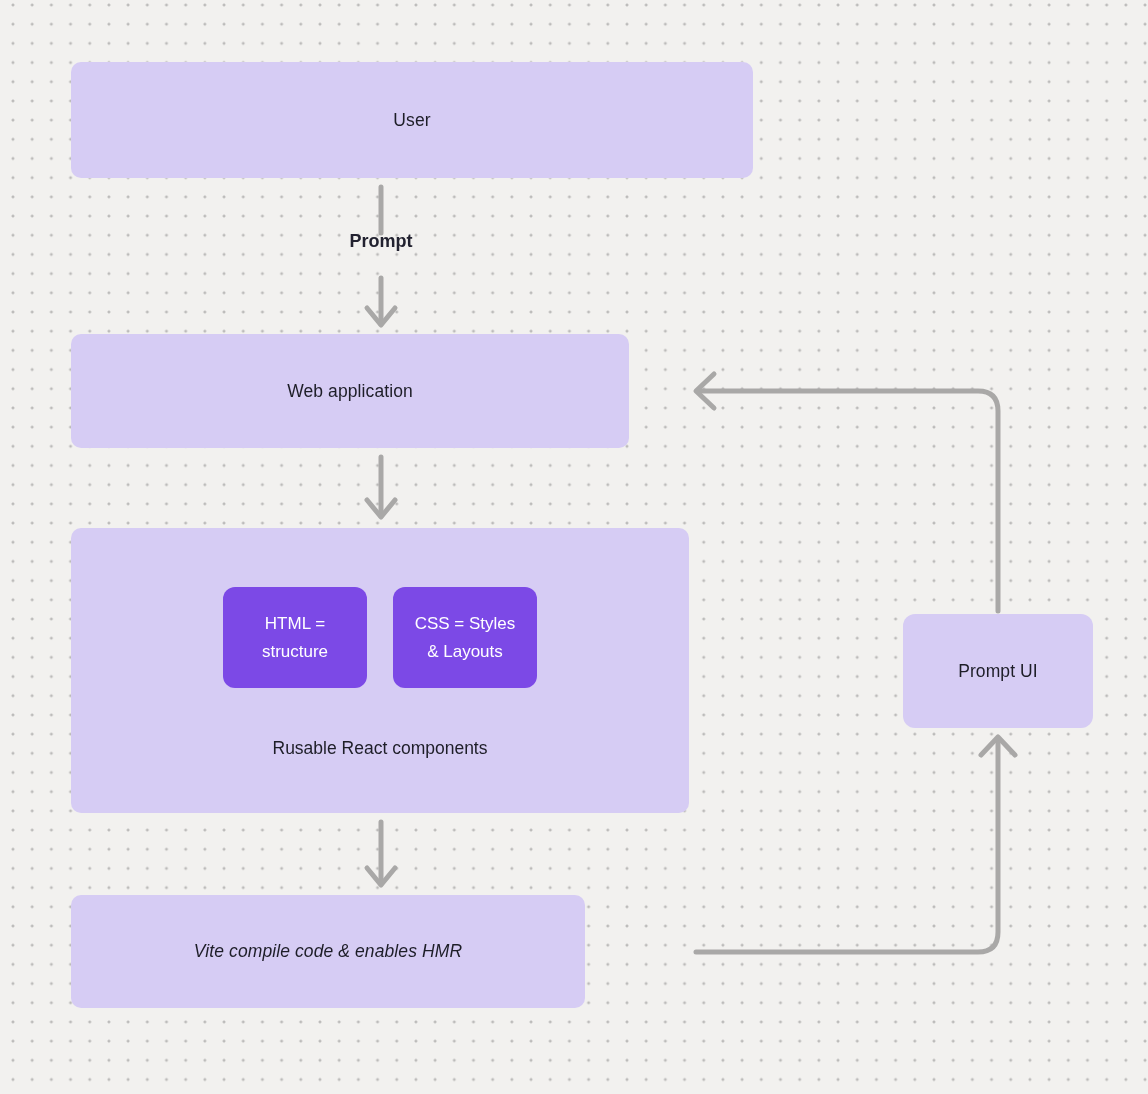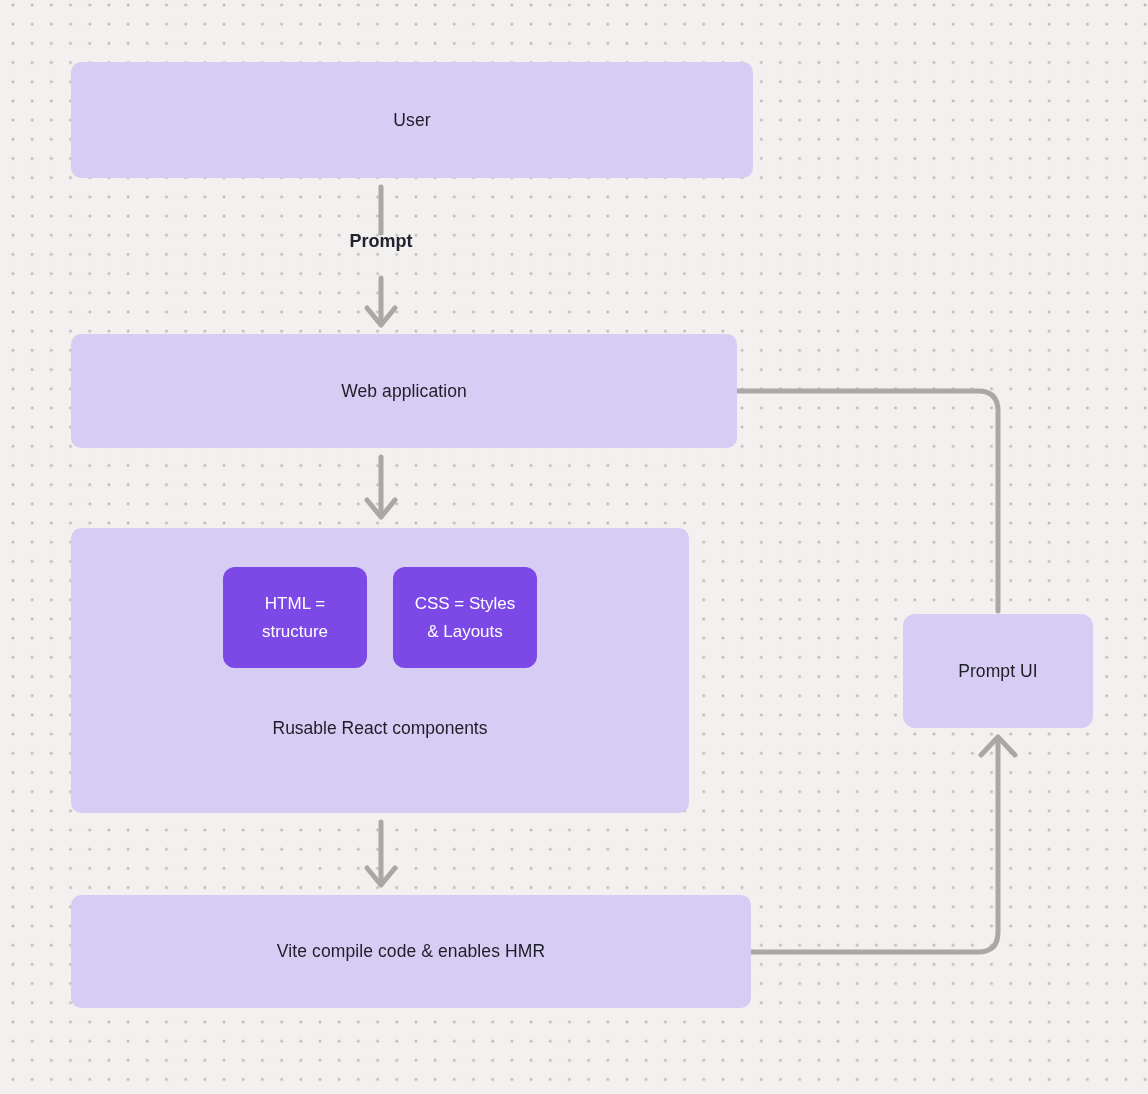--- a/index.html
+++ b/index.html
@@ -45,40 +45,41 @@
     background: #d6ccf4;
     border-radius: 10px;
   }
   .node-label {
     font-size: 17.5px;
     font-weight: 500;
     color: #1e1e28;
     letter-spacing: 0.1px;
   }
   #node-user        { left: 71px;  top: 62px;  width: 682px; height: 116px; }
-  #node-webapp      { left: 71px;  top: 334px; width: 666px; height: 114px; }
+  #node-webapp      { left: 71px;  top: 334px; width: 558px; height: 114px; }
   #node-components  { left: 71px;  top: 528px; width: 618px; height: 285px;
                       flex-direction: column; justify-content: flex-start; }
-  #node-vite        { left: 71px;  top: 895px; width: 680px; height: 113px; }
+  #node-vite        { left: 71px;  top: 895px; width: 514px; height: 113px; font-style: italic; }
   #node-render-ui   { left: 903px; top: 614px; width: 190px; height: 114px; border-radius: 12px; }
 
   .chips-row {
     display: flex;
     gap: 26px;
     margin-top: 39px;
   }
   .chip {
     width: 144px;
     height: 101px;
     background: #7c49e6;
     border-radius: 12px;
     display: flex;
     align-items: center;
     justify-content: center;
     text-align: center;
+    margin-top: 20px;
   }
   .chip-label {
     color: #ffffff;
     font-size: 17px;
     font-weight: 500;
     line-height: 28px;
     white-space: pre-line;
   }
   .group-caption {
     margin-top: 50px;

